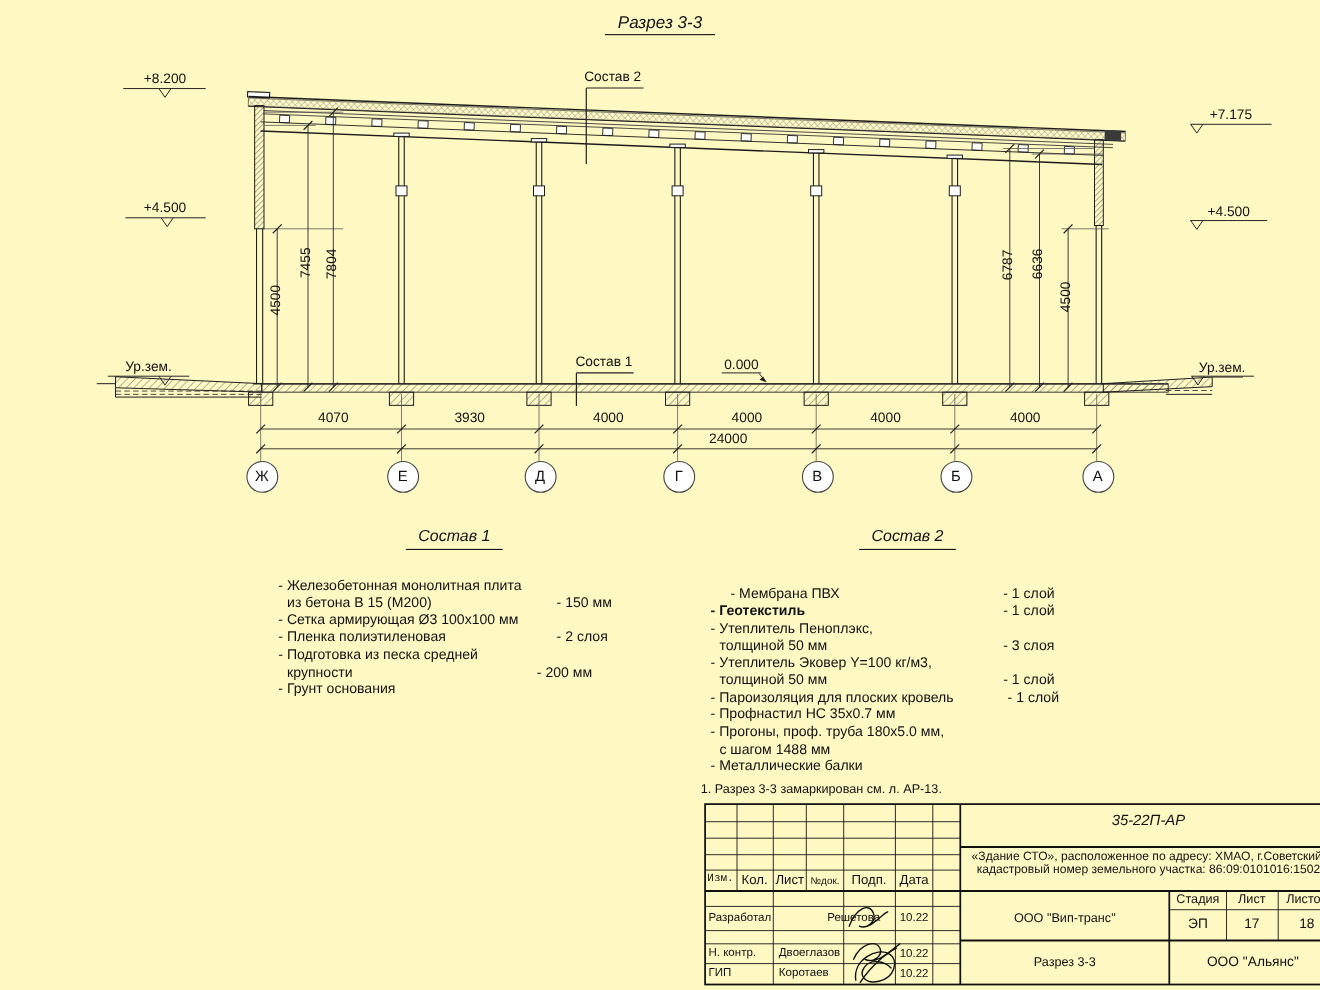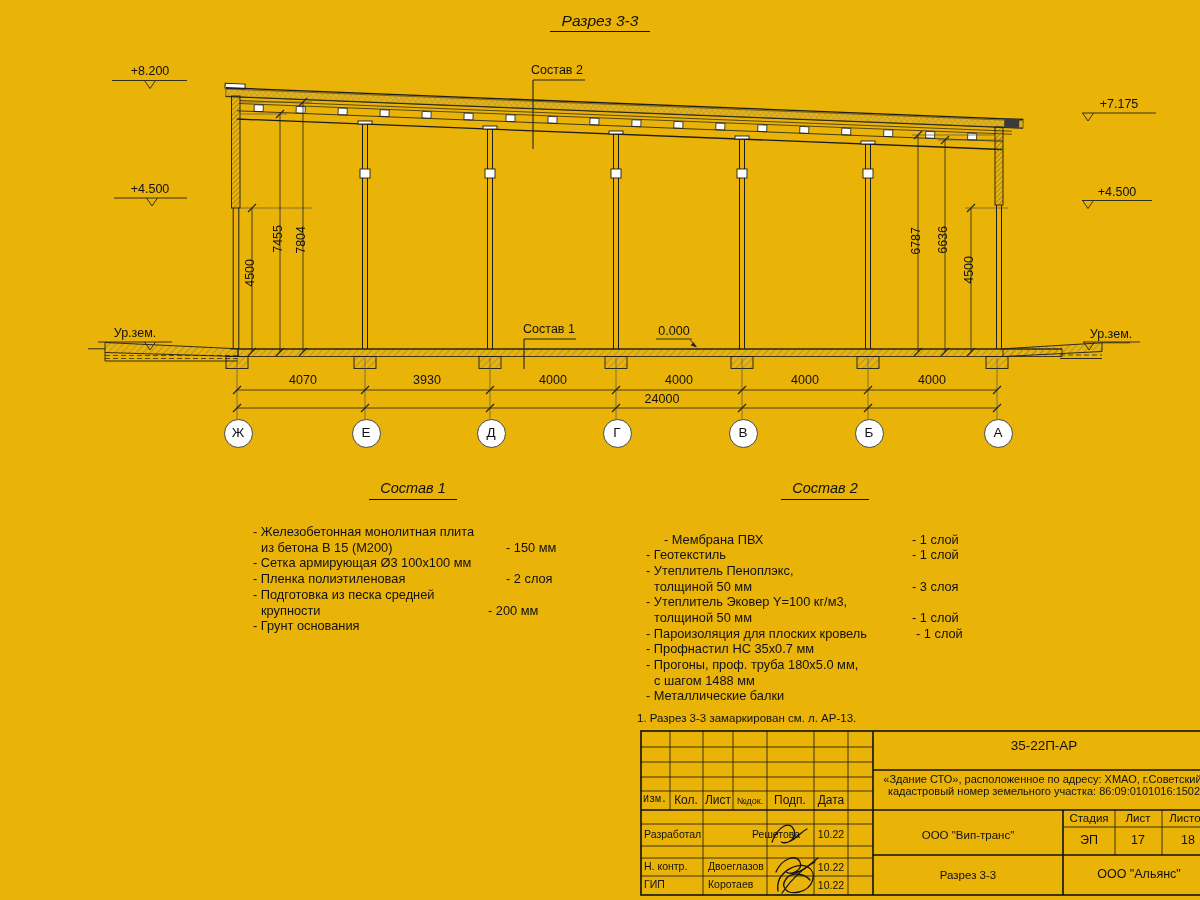--- a/index.html
+++ b/index.html
@@ -1,16 +1,16 @@
 <!DOCTYPE html>
 <html><head>
 <meta charset="utf-8">
 <style>
   html,body{margin:0;padding:0;background:#fff;}
-  #canvas{position:relative;width:1200px;height:900px;background:#eab308;overflow:hidden;
+  #canvas{position:relative;width:1200px;height:900px;background:#fef9c3;overflow:hidden;
           font-family:"Liberation Sans",sans-serif;color:#111;}
   #linework{position:absolute;left:0;top:0;}
   .t{position:absolute;font-family:"Liberation Sans",sans-serif;color:#111;white-space:nowrap;
      font-size:12.5px;line-height:1.1;}
   .c{text-align:center;}
   .v{transform:rotate(-90deg);}
   .it{font-style:italic;}
   .ul{border-bottom:1.2px solid #111;padding-bottom:2px;}
   .axis{position:absolute;width:27px;height:27px;border:1px solid #444;border-radius:50%;
         background:#fff;text-align:center;line-height:26px;font-size:13.5px;}
@@ -302,21 +302,21 @@
 <div class="t row1" style="left:253px;top:588px;">- Подготовка из песка средней</div>
 <div class="t row1 cont" style="left:253px;top:604px;">крупности</div>
 <div class="t row1" style="left:488px;top:604px;width:70px;">- 200 мм</div>
 <div class="t row1" style="left:253px;top:619px;">- Грунт основания</div>
 
 <div class="t it c" style="left:781px;top:481px;width:88px;font-size:14.5px;">
   <span class="ul" style="display:inline-block;width:100%;">Состав 2</span>
 </div>
 <div class="t row1" style="left:664px;top:533px;">- Мембрана ПВХ</div>
 <div class="t row1" style="left:912px;top:533px;width:60px;">- 1 слой</div>
-<div class="t row1" style="left:646px;top:548px;">- Геотекстиль</div>
+<div class="t row1" style="left:646px;top:548px;font-weight:bold;">- Геотекстиль</div>
 <div class="t row1" style="left:912px;top:548px;width:60px;">- 1 слой</div>
 <div class="t row1" style="left:646px;top:564px;">- Утеплитель Пеноплэкс,</div>
 <div class="t row1 cont" style="left:646px;top:580px;">толщиной 50 мм</div>
 <div class="t row1" style="left:912px;top:580px;width:60px;">- 3 слоя</div>
 <div class="t row1" style="left:646px;top:595px;">- Утеплитель Эковер Y=100 кг/м3,</div>
 <div class="t row1 cont" style="left:646px;top:611px;">толщиной 50 мм</div>
 <div class="t row1" style="left:912px;top:611px;width:60px;">- 1 слой</div>
 <div class="t row1" style="left:646px;top:627px;">- Пароизоляция для плоских кровель</div>
 <div class="t row1" style="left:916px;top:627px;width:60px;">- 1 слой</div>
 <div class="t row1" style="left:646px;top:642px;">- Профнастил НС 35х0.7 мм</div>
@@ -336,21 +336,21 @@
 <div class="t stamp" style="left:644px;top:829px;">Разработал</div>
 <div class="t stamp" style="left:708px;top:829px;padding-left:44px;">Решетова</div>
 <div class="t stamp c" style="left:811px;top:829px;width:40px;">10.22</div>
 <div class="t stamp" style="left:644px;top:861px;">Н. контр.</div>
 <div class="t stamp" style="left:708px;top:861px;">Двоеглазов</div>
 <div class="t stamp c" style="left:811px;top:862px;width:40px;">10.22</div>
 <div class="t stamp" style="left:644px;top:879px;">ГИП</div>
 <div class="t stamp" style="left:708px;top:879px;">Коротаев</div>
 <div class="t stamp c" style="left:811px;top:880px;width:40px;">10.22</div>
 
-<div class="t c" style="left:944px;top:739px;width:200px;font-size:13.5px;">35-22П-АР</div>
+<div class="t c" style="left:944px;top:739px;width:200px;font-size:13.5px;font-style:italic;">35-22П-АР</div>
 <div class="t c" style="left:844px;top:773px;width:400px;font-size:11px;">«Здание СТО», расположенное по адресу: ХМАО, г.Советский,</div>
 <div class="t c" style="left:844px;top:785px;width:400px;font-size:11px;">кадастровый номер земельного участка: 86:09:0101016:1502</div>
 
 <div class="t c" style="left:1059px;top:812px;width:60px;font-size:11.5px;">Стадия</div>
 <div class="t c" style="left:1108px;top:812px;width:60px;font-size:11.5px;">Лист</div>
 <div class="t c" style="left:1158px;top:812px;width:60px;font-size:11.5px;">Листов</div>
 <div class="t c" style="left:1059px;top:834px;width:60px;font-size:12.5px;">ЭП</div>
 <div class="t c" style="left:1108px;top:834px;width:60px;font-size:12.5px;">17</div>
 <div class="t c" style="left:1158px;top:834px;width:60px;font-size:12.5px;">18</div>
 

